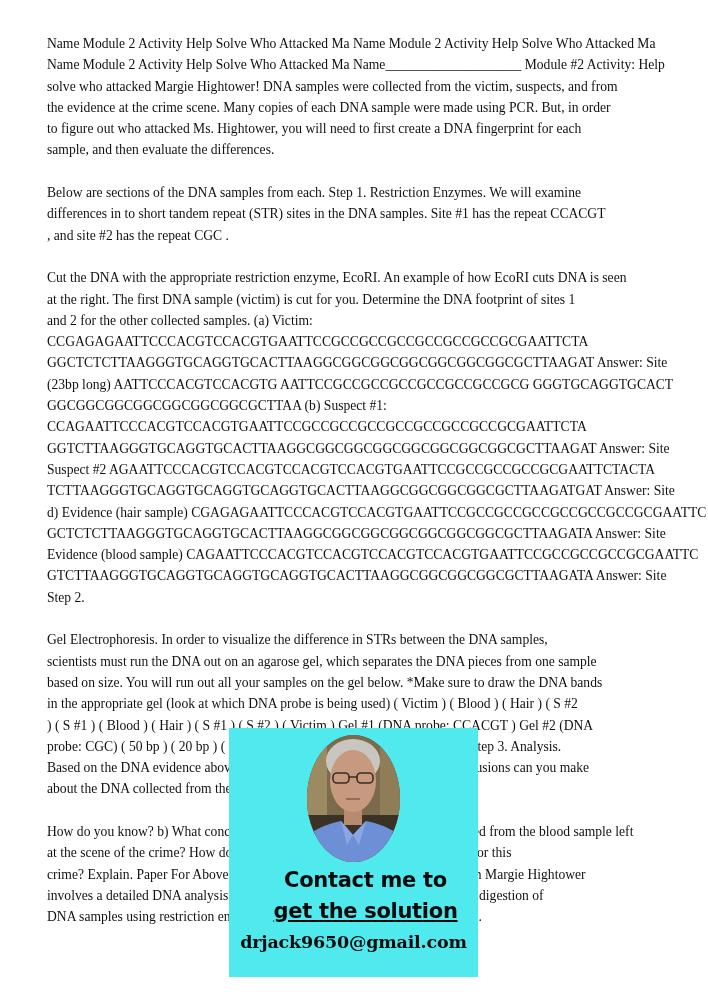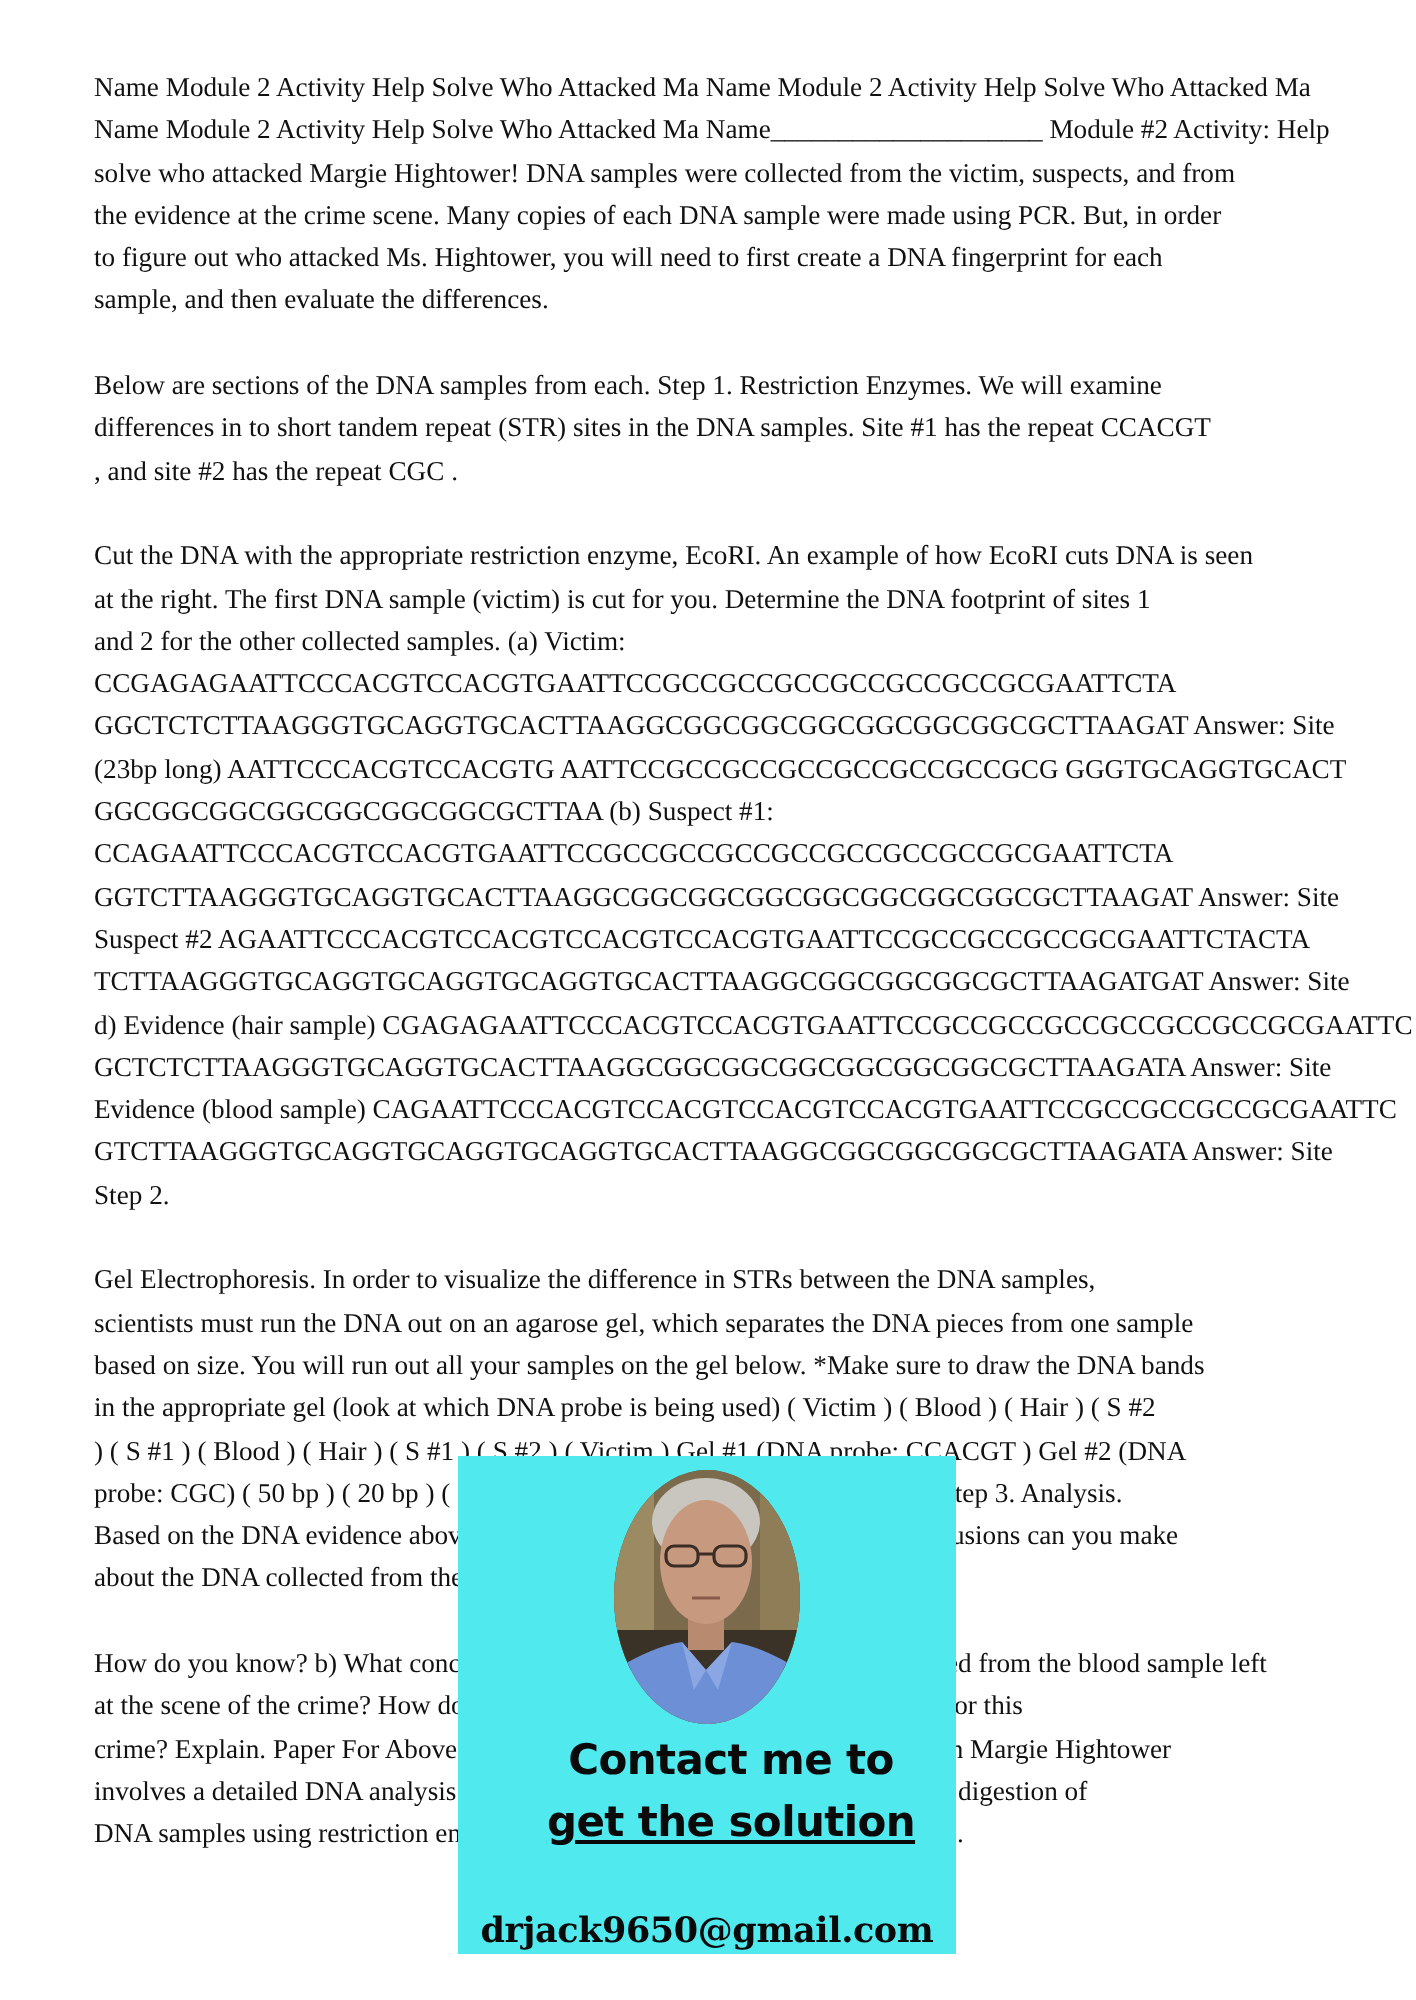--- a/index.html
+++ b/index.html
@@ -79,21 +79,20 @@
       position: absolute;
       left: 0;
       top: 204px;
       width: 249px;
       text-align: center;
       font-family: "DejaVu Serif", "Liberation Serif", serif;
       font-weight: bold;
       font-size: 17.5px;
       color: #0a0a0a;
       letter-spacing: -0.2px;
-      margin-top: 24px;
     }
   </style>
 </head>
 <body>
 
 <div class="page">
   <div class="text-block" id="text-block">
       <div class="line">Name Module 2 Activity Help Solve Who Attacked Ma Name Module 2 Activity Help Solve Who Attacked Ma</div>
       <div class="line">Name Module 2 Activity Help Solve Who Attacked Ma Name____________________ Module #2 Activity: Help</div>
       <div class="line">solve who attacked Margie Hightower! DNA samples were collected from the victim, suspects, and from</div>

